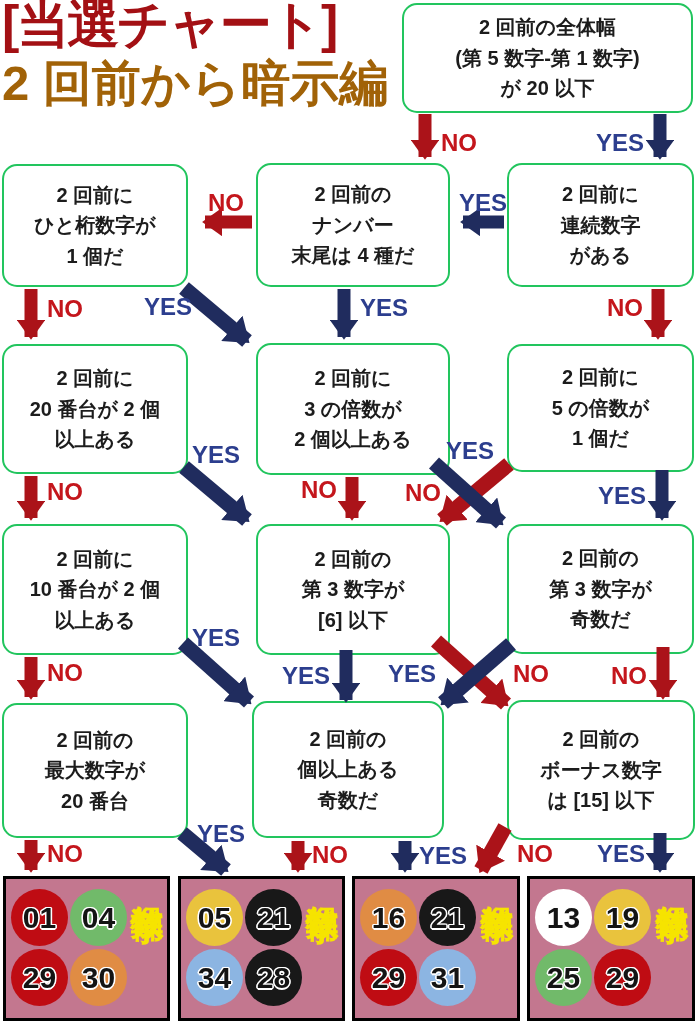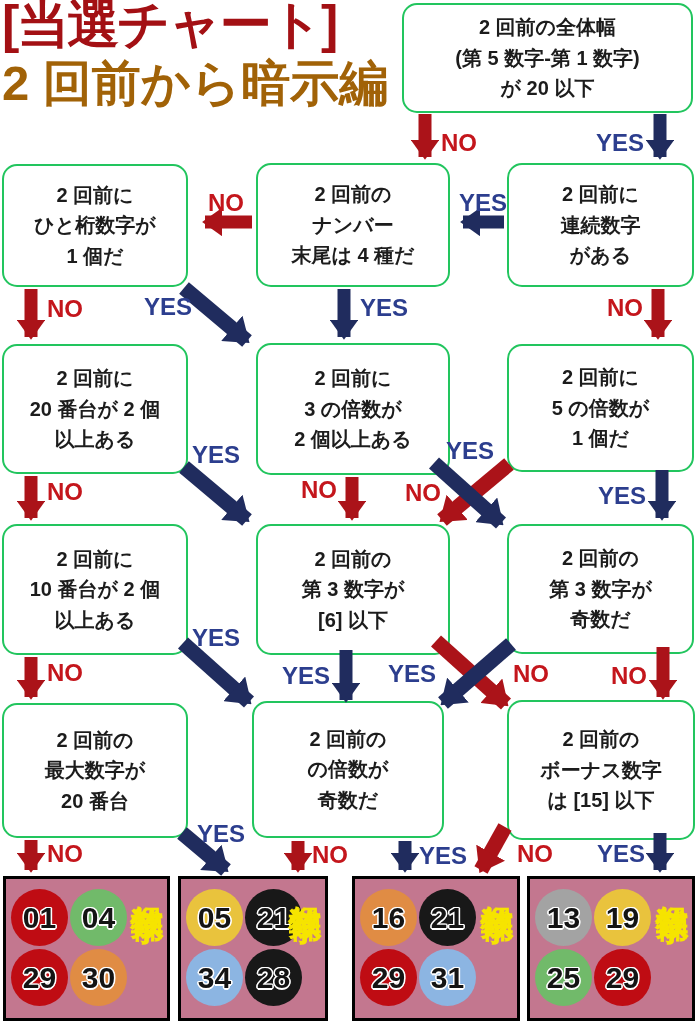--- a/index.html
+++ b/index.html
@@ -103,59 +103,59 @@
     <div>第 3 数字が</div>
     <div>奇数だ</div>
   </div>
   <div class="node" style="left:2px;top:703px;width:186px;height:135px;">
     <div>2 回前の</div>
     <div>最大数字が</div>
     <div>20 番台</div>
   </div>
   <div class="node" style="left:252px;top:701px;width:192px;height:137px;">
     <div>2 回前の</div>
-    <div>の倍数が</div>
+    <div>個以上ある</div>
     <div>奇数だ</div>
   </div>
   <div class="node" style="left:507px;top:700px;width:188px;height:140px;">
     <div>2 回前の</div>
     <div>ボーナス数字</div>
     <div>は [15] 以下</div>
   </div>
 
   <div class="rbox" style="left: 3px; top: 876px; width: 167px; height: 145px; background: rgb(195, 119, 143);">
     <div class="circles">
         <div class="circle" style="background: rgb(191, 12, 19);">01</div>
         <div class="circle" style="background: rgb(113, 186, 106);">04</div>
         <div class="circle" style="background: rgb(191, 12, 19);">29</div>
         <div class="circle" style="background: rgb(224, 140, 68);">30</div>
       </div>
     <div class="rlabel" style="color: rgb(246, 228, 0);">候補数字</div>
   </div>
-  <div class="rbox" style="left: 178px; top: 876px; width: 150px; height: 145px; background: rgb(195, 119, 143);">
+  <div class="rbox" style="left: 178px; top: 876px; width: 167px; height: 145px; background: rgb(195, 119, 143);">
     <div class="circles">
         <div class="circle" style="background: rgb(233, 195, 61);">05</div>
         <div class="circle" style="background: rgb(24, 24, 24);">21</div>
         <div class="circle" style="background: rgb(140, 181, 226);">34</div>
         <div class="circle" style="background: rgb(24, 24, 24);">28</div>
       </div>
     <div class="rlabel" style="color: rgb(246, 228, 0);">候補数字</div>
   </div>
   <div class="rbox" style="left: 352px; top: 876px; width: 168px; height: 145px; background: rgb(195, 119, 143);">
     <div class="circles">
         <div class="circle" style="background: rgb(224, 140, 68);">16</div>
         <div class="circle" style="background: rgb(24, 24, 24);">21</div>
         <div class="circle" style="background: rgb(191, 12, 19);">29</div>
         <div class="circle" style="background: rgb(140, 181, 226);">31</div>
       </div>
     <div class="rlabel" style="color: rgb(246, 228, 0);">候補数字</div>
   </div>
   <div class="rbox" style="left: 527px; top: 876px; width: 168px; height: 145px; background: rgb(195, 119, 143);">
     <div class="circles">
-        <div class="circle" style="background: #a3a3a3; text-align: center;">13</div>
+        <div class="circle" style="background: #ffffff; text-align: center;">13</div>
         <div class="circle" style="background: rgb(233, 195, 61);">19</div>
         <div class="circle" style="background: rgb(113, 186, 106);">25</div>
         <div class="circle" style="background: rgb(191, 12, 19);">29</div>
       </div>
     <div class="rlabel" style="color: rgb(246, 228, 0);">候補数字</div>
   </div>
 
 <svg id="arrow-layer" width="695" height="1024">
       <defs>
         <marker id="head-YES" viewBox="0 0 7 10" refX="6" refY="5" markerWidth="1.55" markerHeight="2.2" orient="auto" markerUnits="strokeWidth">

